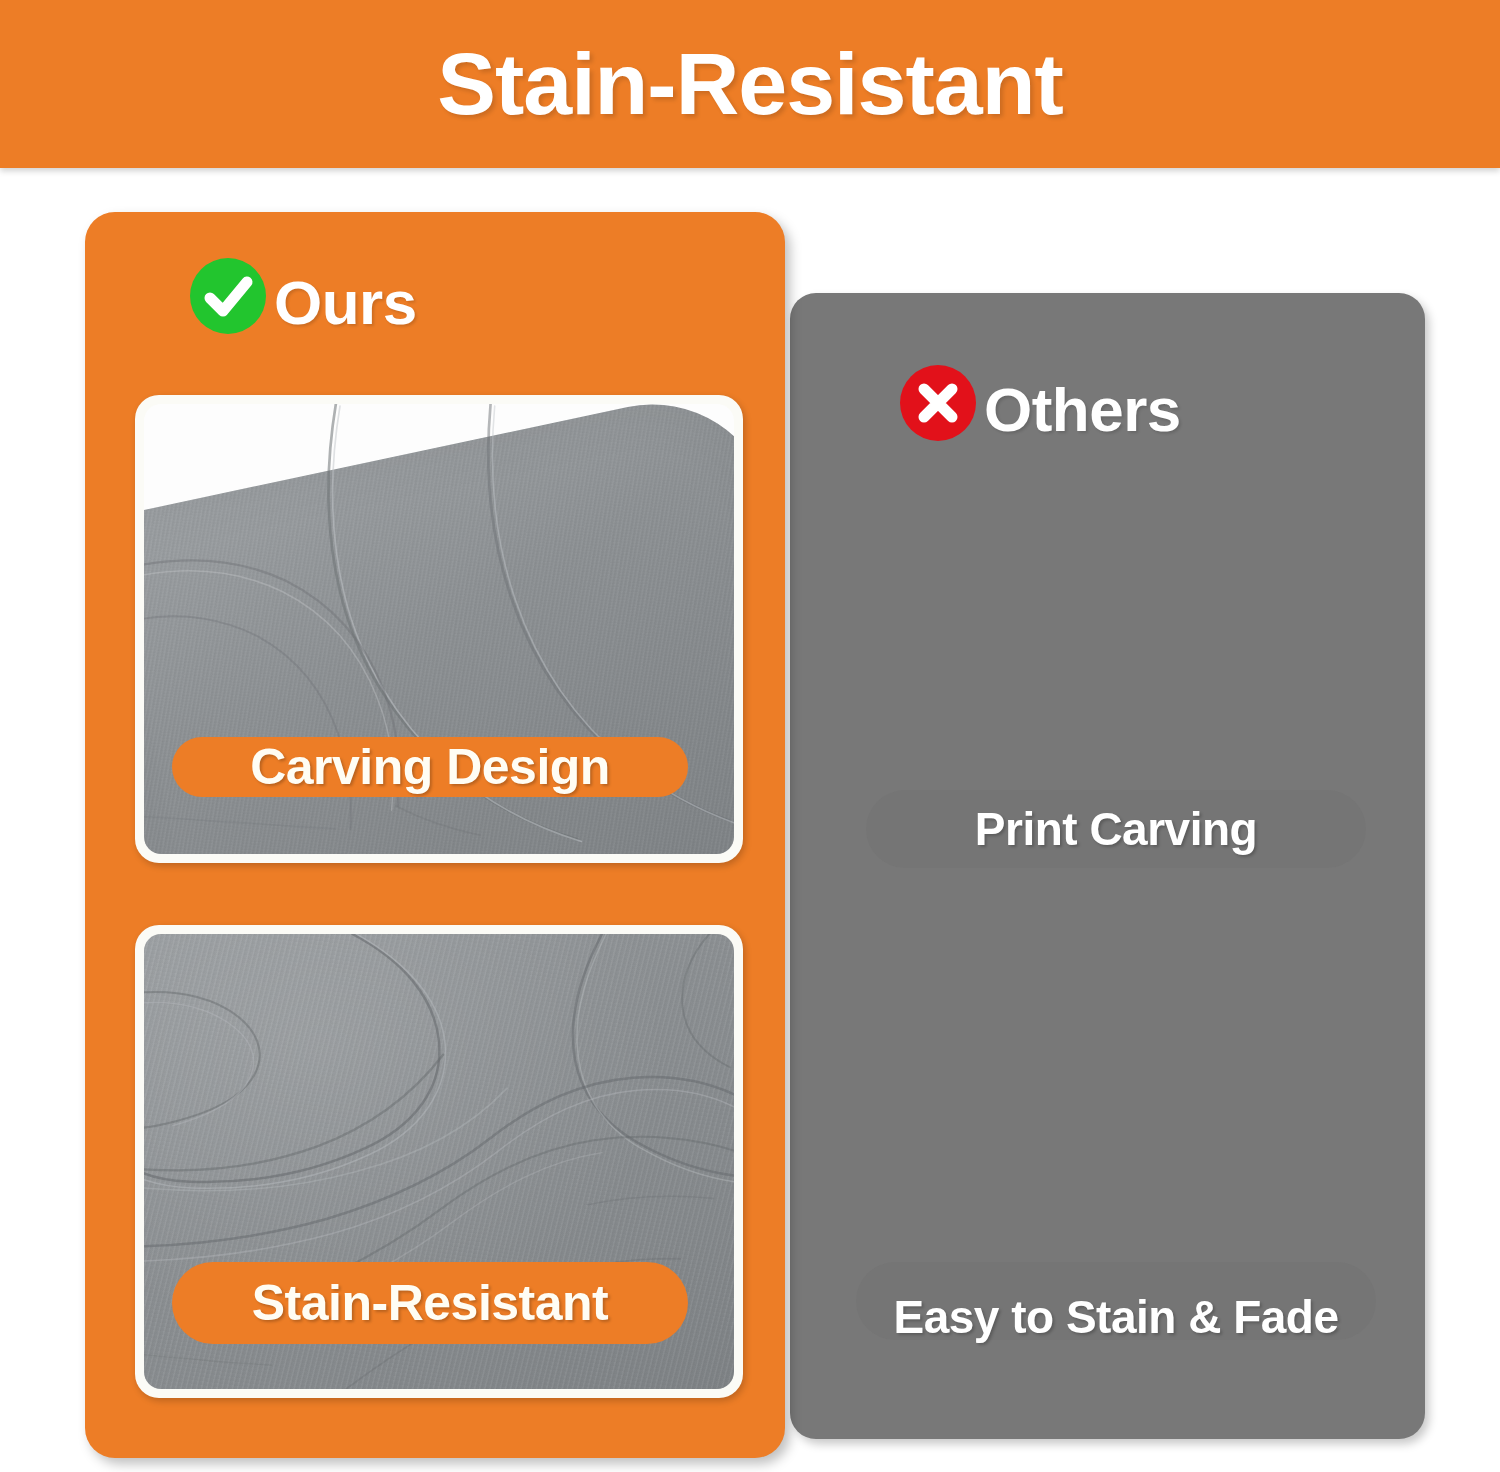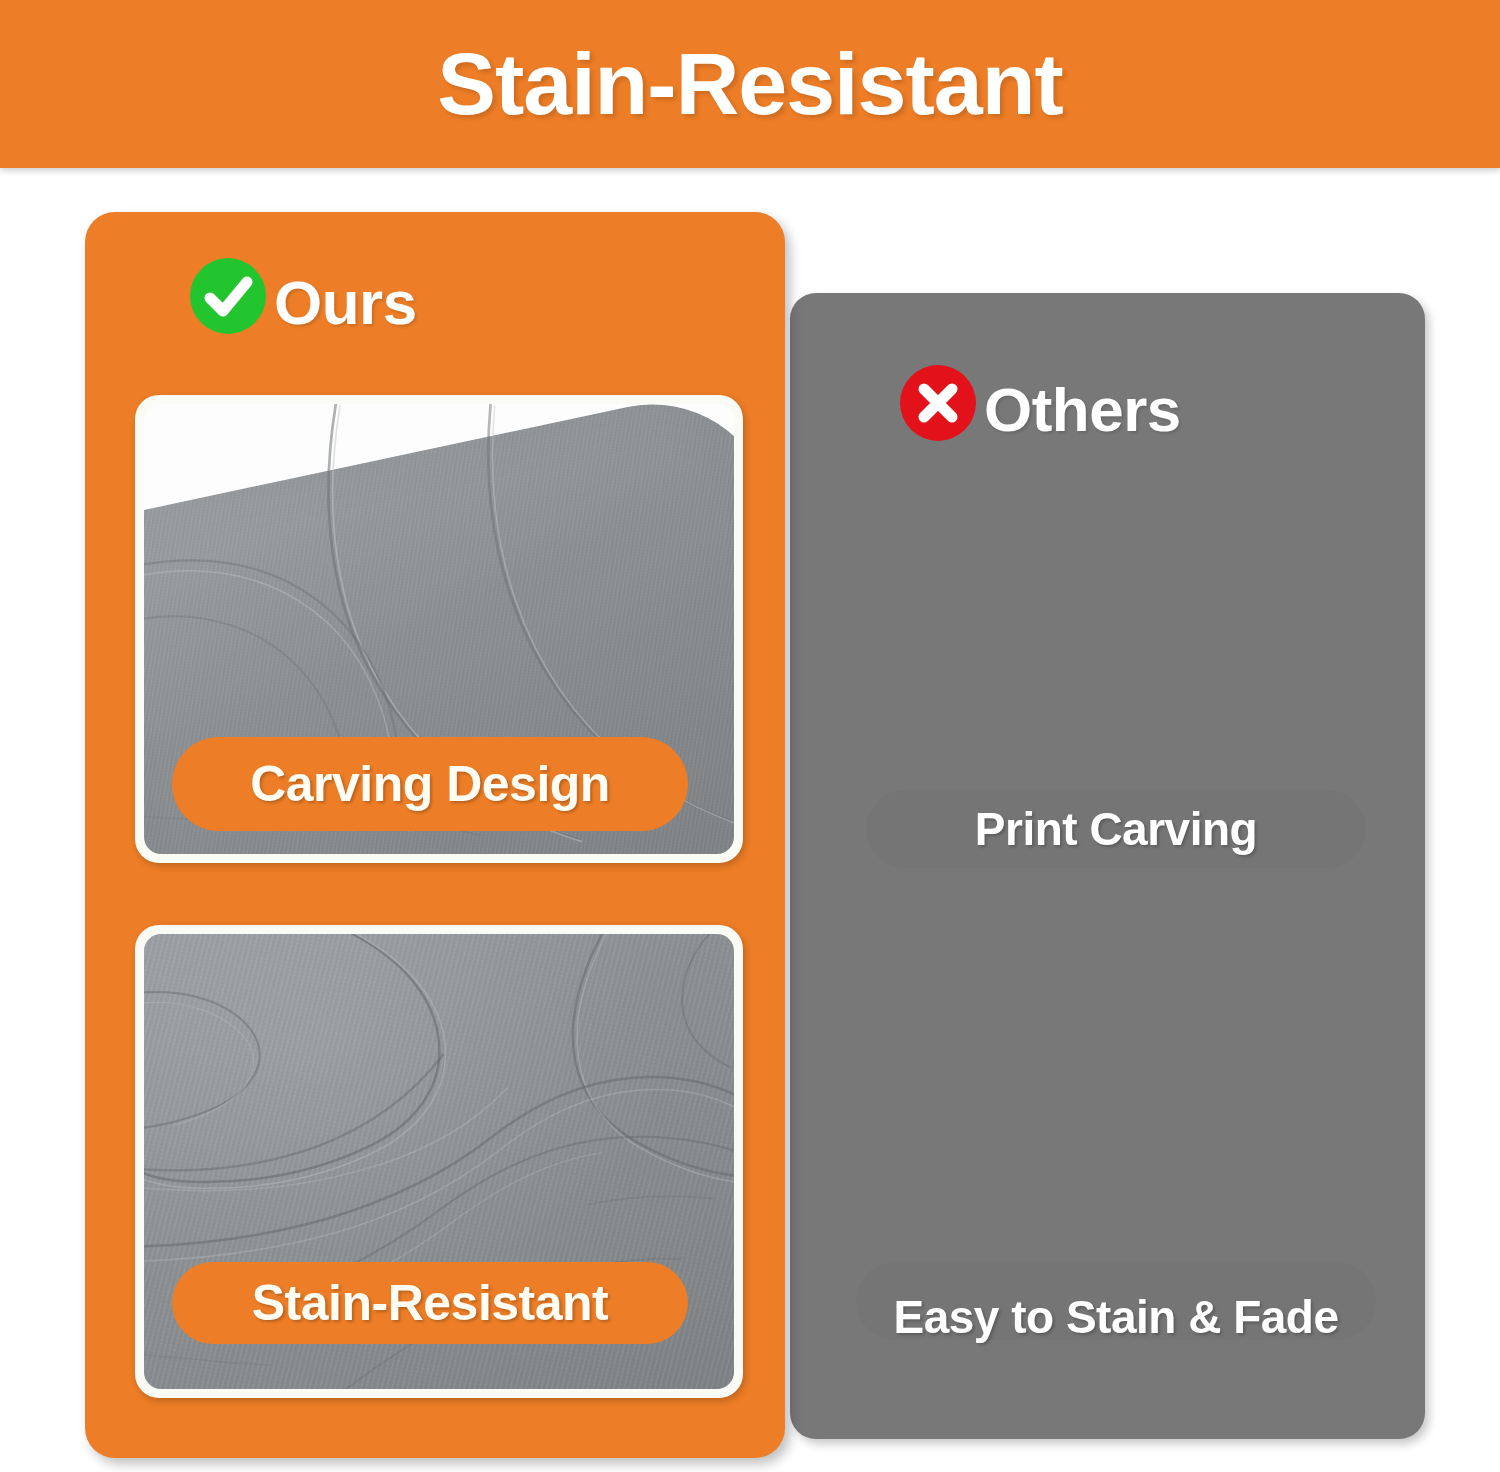--- a/index.html
+++ b/index.html
@@ -166,21 +166,21 @@
     color: #FFFDF4;
     font-weight: bold;
     line-height: 1;
     letter-spacing: -0.5px;
     text-shadow: 2px 2px 3px rgba(0,0,0,0.22);
   }
   .pill.orange { background: #ED7D26; }
   .pill.gray   { background: #757575; }
   .pill.gray .pill-text { color: #FFFFFF; }
 
-  #pill-ours-1 { left: 172px; top: 737px; width: 516px; height: 94px; }
+  #pill-ours-1 { left: 172px; top: 737px; width: 516px; height: 60px; }
   #pill-ours-1 .pill-text { font-size: 50px; }
 
   #pill-ours-2 { left: 172px; top: 1262px; width: 516px; height: 82px; }
   #pill-ours-2 .pill-text { font-size: 50px; }
 
   #pill-others-1 { left: 866px; top: 790px; width: 500px; height: 78px; }
   #pill-others-1 .pill-text { font-size: 46px; }
 
   #pill-others-2 { left: 856px; top: 1262px; width: 520px; height: 78px; align-items: flex-end; }
   #pill-others-2 .pill-text { font-size: 46px; }

